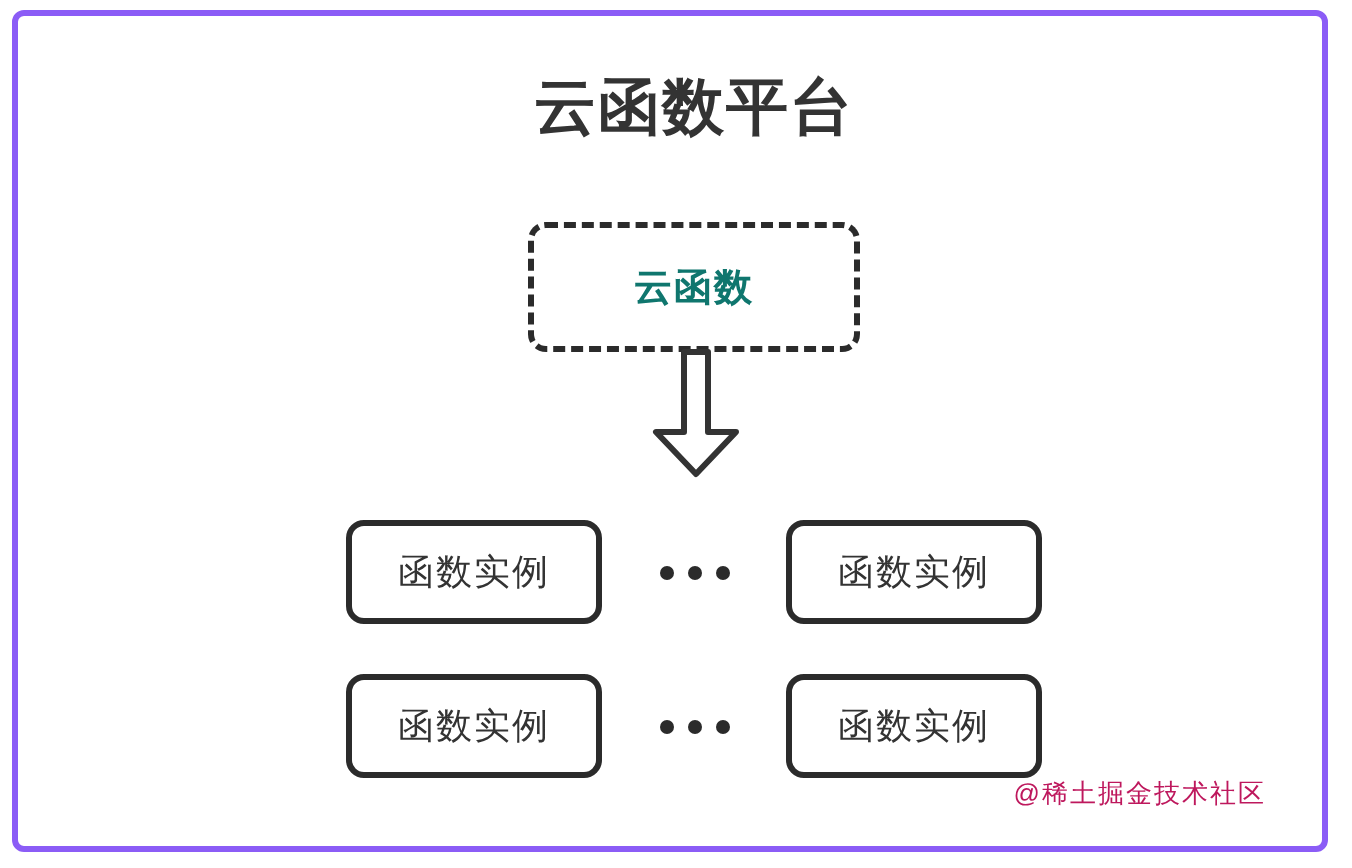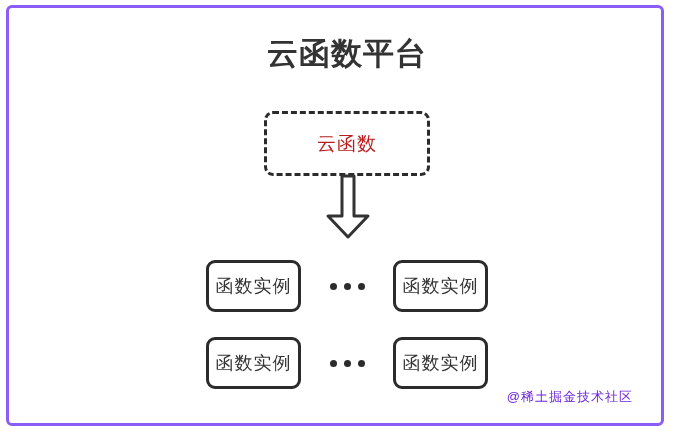--- a/index.html
+++ b/index.html
@@ -59,22 +59,23 @@
     box-sizing: border-box;
     border: 3px dashed #2b2b2b;
     border-radius: 9px;
     background: #ffffff;
     display: flex;
     align-items: center;
     justify-content: center;
   }
   .cloud-func-label {
     font-size: 19px;
-    color: #b91c1c;
+    color: #0f766e;
     letter-spacing: 1px;
+    font-weight: bold;
   }
 
   
   .block-arrow {
     position: absolute;
     left: 315px;
     top: 166px;
     width: 48px;
     height: 66px;
   }
@@ -86,21 +87,21 @@
     width: 676px;
     height: 52px;
     display: flex;
     align-items: center;
     justify-content: center;
   }
   .row-1 { top: 252px; }
   .row-2 { top: 329px; }
 
   .instance-box {
-    width: 95px;
+    width: 128px;
     height: 52px;
     box-sizing: border-box;
     border: 3px solid #2b2b2b;
     border-radius: 9px;
     background: #ffffff;
     display: flex;
     align-items: center;
     justify-content: center;
   }
   .instance-label {
@@ -124,21 +125,21 @@
     border-radius: 50%;
     background: #2b2b2b;
   }
 
   
   .watermark {
     position: absolute;
     right: 28px;
     bottom: 17px;
     font-size: 13px;
-    color: #6d28d9;
+    color: #be185d;
     letter-spacing: 1px;
     white-space: nowrap;
   }
 </style>
 </head>
 <body>
 
 <div id="canvas">
 
   <div class="platform-box">

